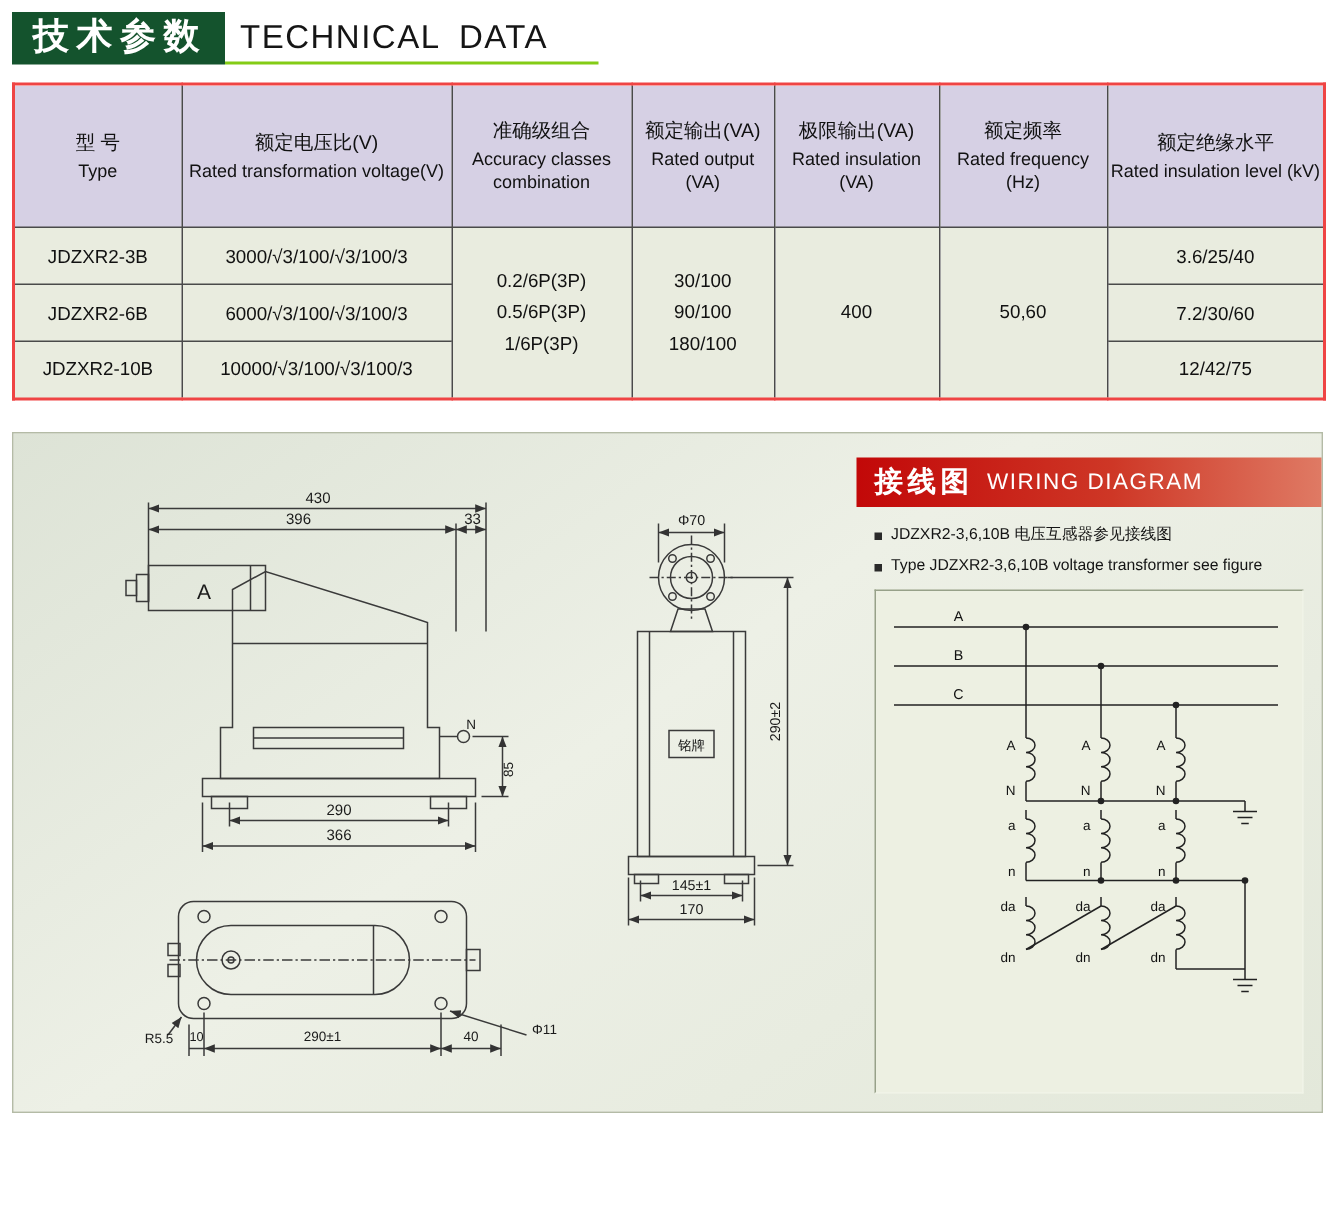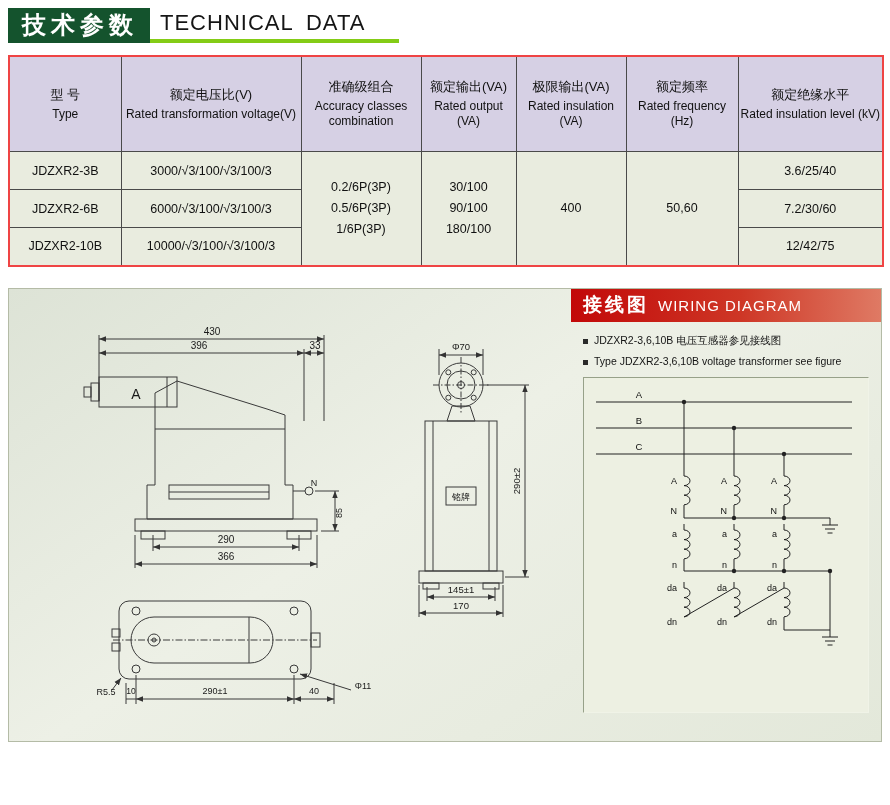--- a/index.html
+++ b/index.html
@@ -9,41 +9,41 @@
 
   
   .section-header { display: flex; align-items: flex-end; margin-bottom: 12px; }
   .red-badge {
     background: #14532d; color: #fff; font-weight: bold;
     font-size: 24px; letter-spacing: 5px; padding: 3px 12px 4px 14px;
     line-height: 1.15; white-space: nowrap;
   }
   .en-title {
     font-size: 22px; color: #151515; letter-spacing: 1px; word-spacing: 6px;
-    border-bottom: 4px solid #84cc16; padding: 0 34px 3px 10px; white-space: nowrap;
+    border-bottom: 2px solid #84cc16; padding: 0 34px 3px 10px; white-space: nowrap;
   }
 
   
   table.tech { width: 874px; border-collapse: collapse; table-layout: fixed; border: 2px solid #ef4444; }
   .tech th, .tech td { border: 1px solid #4a4a4a; text-align: center; vertical-align: middle; overflow: hidden; }
   .tech thead th { background: #d6d0e4; font-weight: normal; height: 96px; padding: 4px 2px; }
   .th-cn { font-size: 13px; margin-bottom: 3px; }
   .th-en { font-size: 12px; line-height: 1.3; }
   .tech td { background: #e9ecdf; font-size: 12.5px; height: 38px; padding: 2px; }
   .cell-lines div { line-height: 1.65; }
 
   
   .drawing-area {
     position: relative; width: 874px; height: 454px; margin-top: 21px;
     background: linear-gradient(145deg, #dde3d6 0%, #edf0e6 45%, #e3e8da 100%);
     border: 1px solid #b4bba6;
   }
   .outline-svg { position: absolute; left: 0; top: 0; }
 
-  .wiring-panel { position: absolute; right: 0; top: 0; width: 310px; height: 100%; }
+  .wiring-panel { position: absolute; right: 0; top: 16px; width: 310px; height: 100%; }
   .wiring-header {
     height: 33px; display: flex; align-items: center; gap: 9px; padding: 0 12px;
     background: linear-gradient(90deg, #c20808 0%, #ce3726 55%, #df7a64 100%);
     color: #fff;
   }
   .wiring-title-cn { font-size: 19px; font-weight: bold; letter-spacing: 3px; }
   .wiring-title-en { font-size: 15px; letter-spacing: 1px; }
   .wiring-notes { padding: 12px 6px 0 12px; }
   .note { display: flex; align-items: center; gap: 6px; font-size: 10.5px; color: #141414; margin-bottom: 8px; line-height: 1.25; }
   .bullet { width: 5px; height: 5px; background: #2a2a2a; margin-top: 3px; flex: none; }

